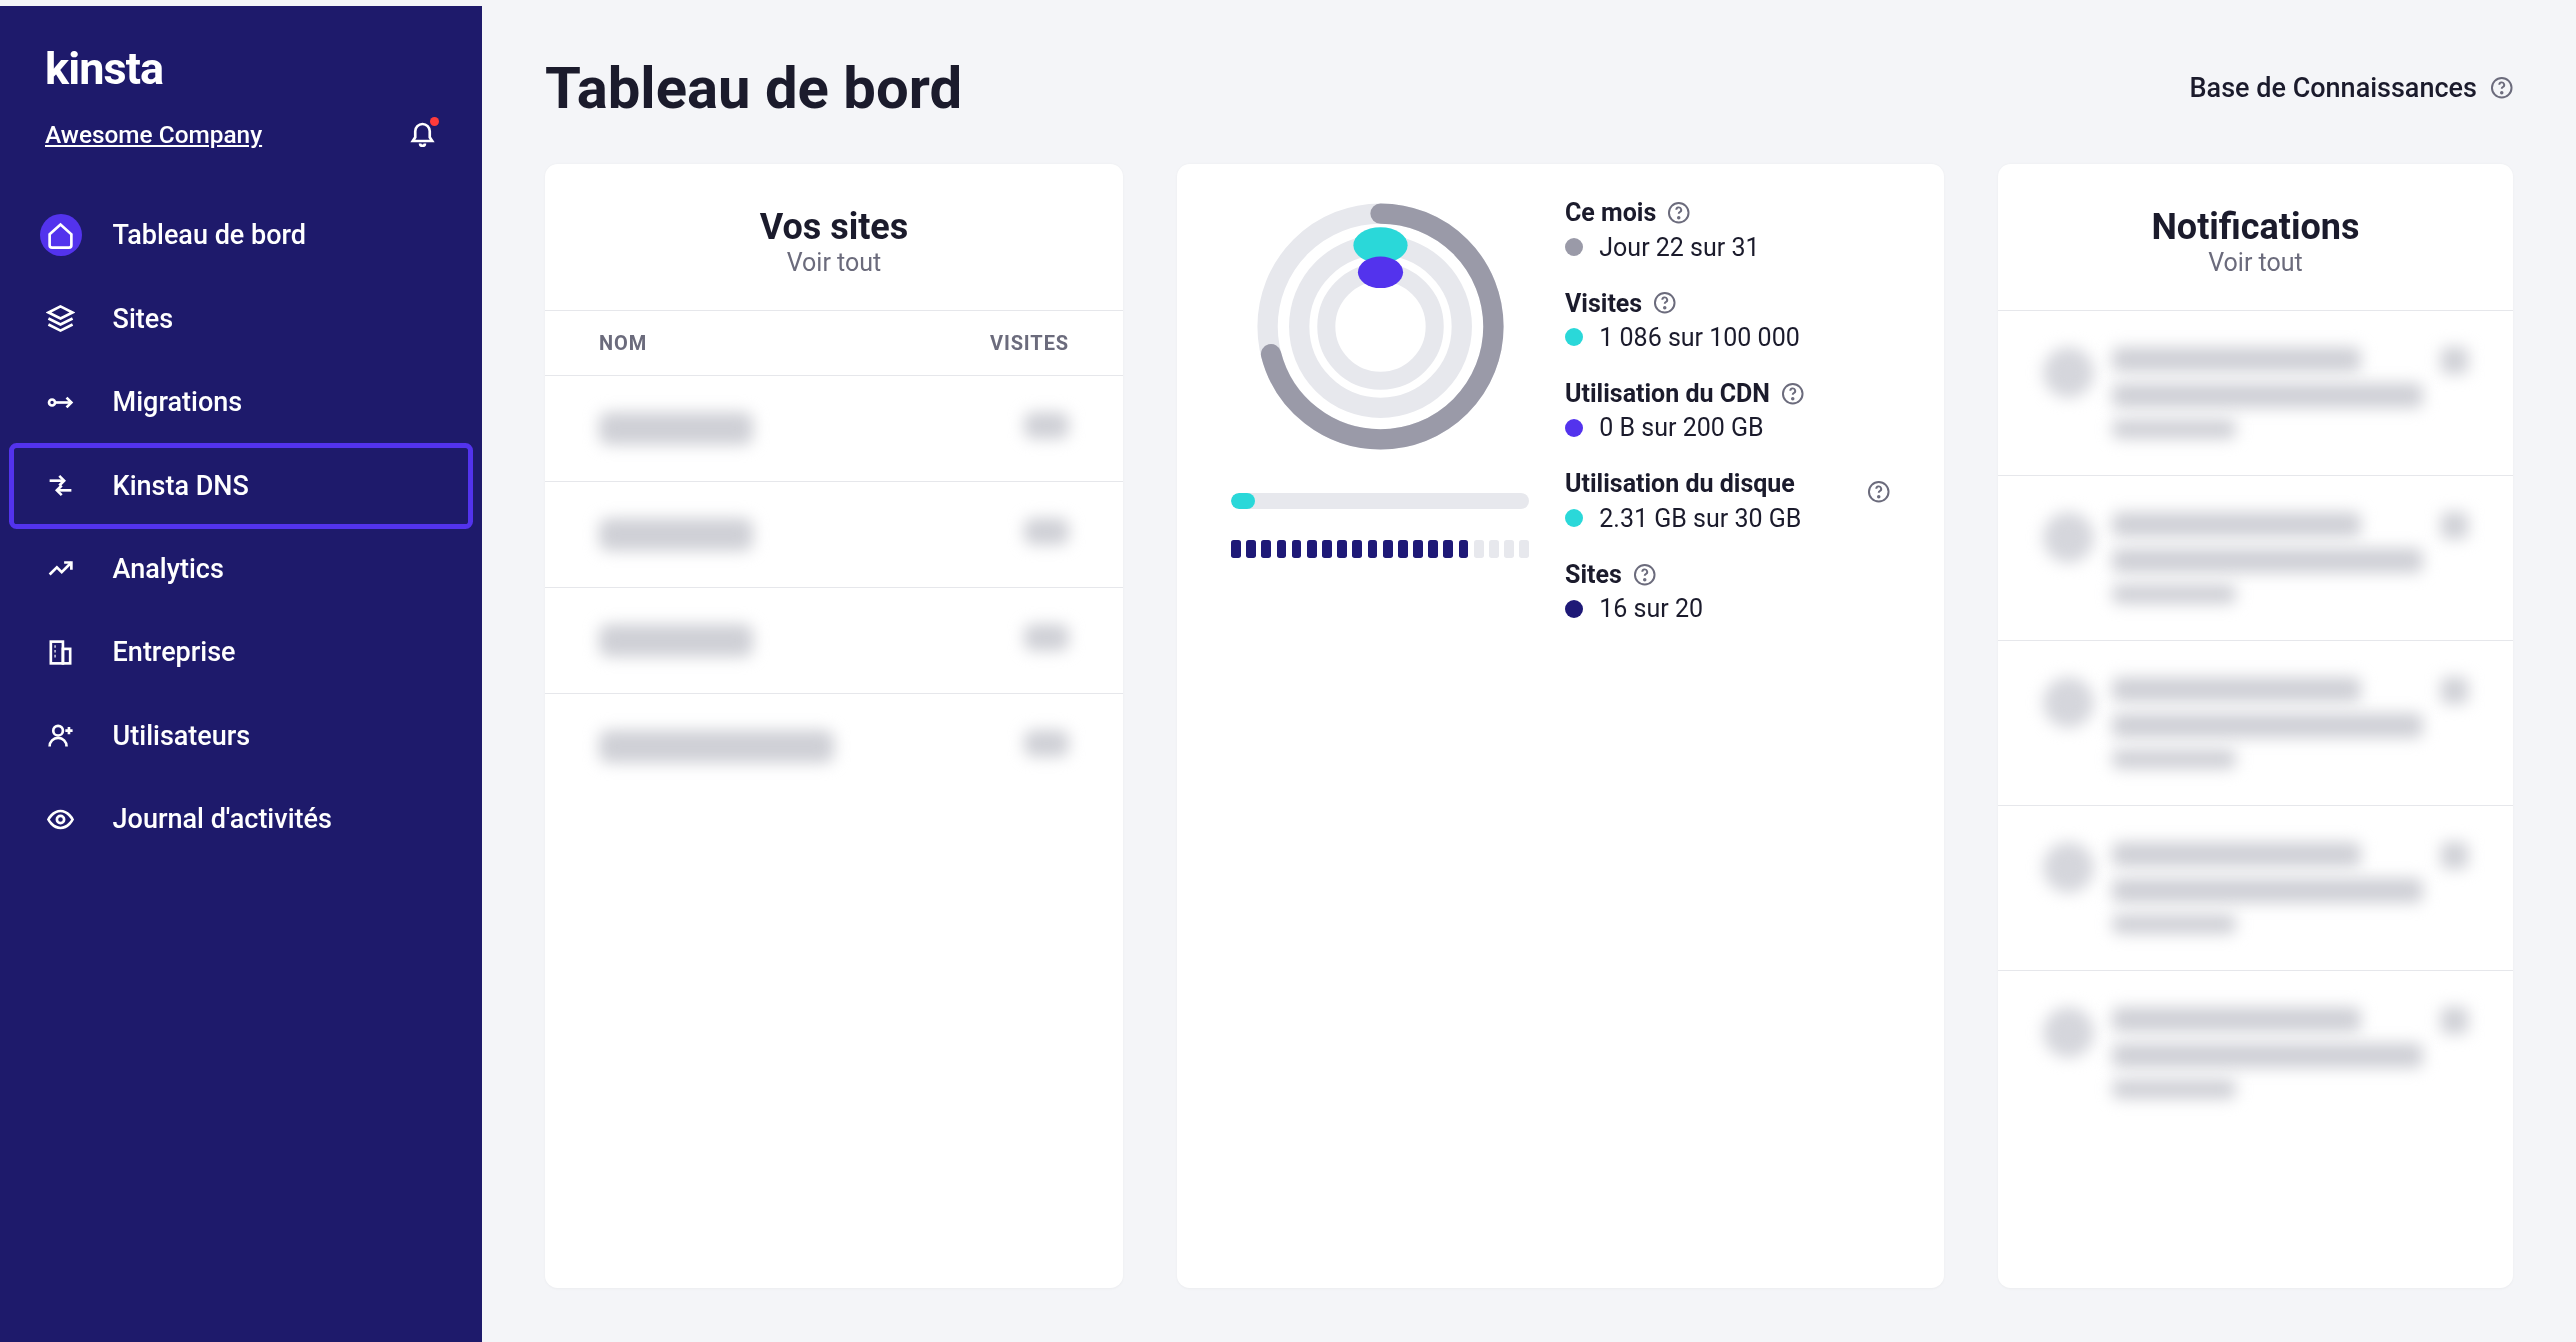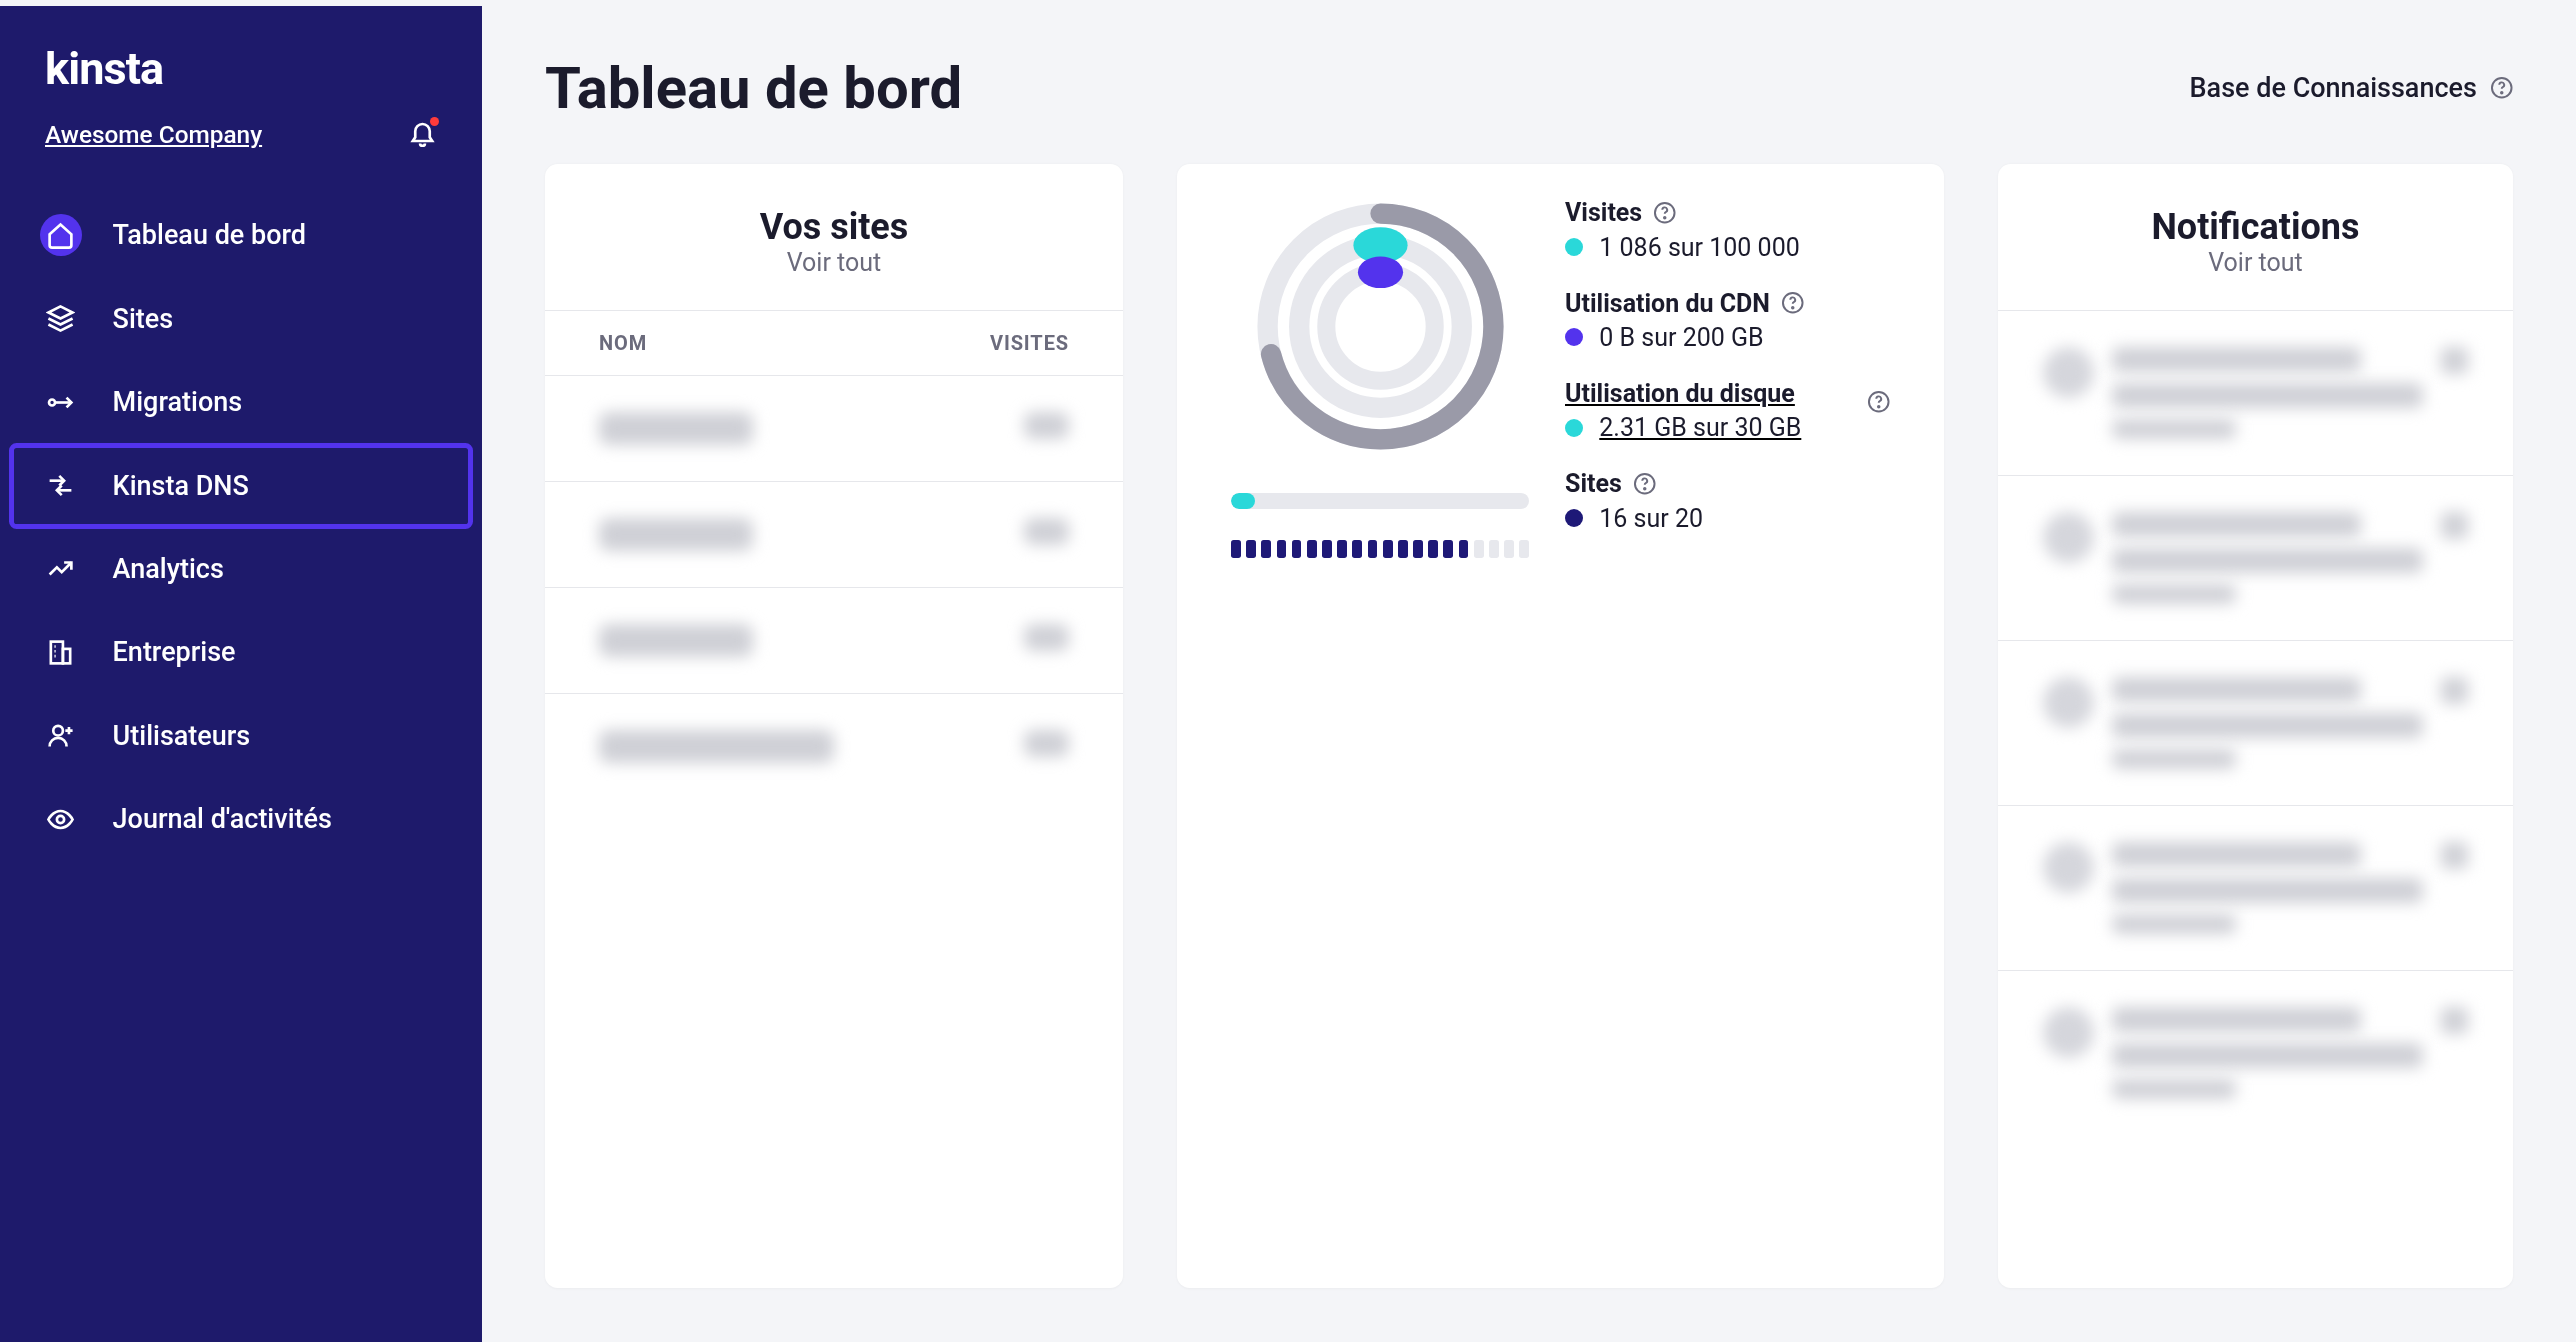--- a/index.html
+++ b/index.html
@@ -70,21 +70,21 @@
   .stat { display:flex; flex-direction:column; gap:5.4px; }
   .stat-label { display:flex; align-items:center; gap:11px; font-size:25px; font-weight:700; color:var(--text-dark); }
   .help-icon { width:23.5px; height:23.5px; }
   .help-icon circle, .help-icon path { stroke: var(--text-muted); fill:none; stroke-width:2; }
   .stat-val-row { display:flex; align-items:center; gap:16.3px; font-size:25px; color: var(--text-dark); }
   .dot { width:18px; height:18px; border-radius:50%; flex-shrink:0; }
   .dot.grey { background: var(--grey); }
   .dot.teal { background: var(--teal); }
   .dot.purple { background: var(--purple); }
   .dot.navy { background: var(--navy); }
-  .stat-disk { position:relative;text-decoration:underline; }
+  .stat-disk { position:relative; }
   .stat-disk .help-icon { position:absolute; right:0; top:11px; }
   
   .notif-rows { display:flex; flex-direction:column; }
   .notif-row { border-top:0.9px solid var(--border); padding: 36px 45px; display:flex; gap:18px; }
   .notif-left { width:51px; height:51px; border-radius:50%; background:#d5d6dc; filter:blur(7.2px); flex-shrink:0; }
   .notif-body { flex:1; display:flex; flex-direction:column; gap:11px; }
   .notif-line { background:#cfd0d6; border-radius:7.2px; filter:blur(7.2px); }
   .nl1 { height:25px; width:80%; }
   .nl2 { height:25px; width:100%; }
   .nl3 { height:20px; width:40%; }
@@ -272,20 +272,34 @@
               <span class="sq" style="background:#e7e8ed"></span>
               <span class="sq" style="background:#e7e8ed"></span>
               <span class="sq" style="background:#e7e8ed"></span>
               <span class="sq" style="background:#e7e8ed"></span>
           </div>
         </div>
 
         <div class="stats-col">
           <div class="stat">
             <div class="stat-label">
+                <span>Ce mois</span>
+                <svg class="help-icon" viewBox="0 0 24 24">
+                  <circle cx="12" cy="12" r="10"></circle>
+                  <path d="M9.5 9a2.5 2.5 0 1 1 3.5 2.3c-.8.4-1 1-1 1.7"></path>
+                  <circle cx="12" cy="17" r=".8" fill="#6b6b7c" stroke="none"></circle>
+                </svg>
+              </div>
+            <div class="stat-val-row">
+                <span class="dot grey"></span>
+                <span>Jour 22 sur 31</span>
+              </div>
+          </div>
+          <div class="stat">
+            <div class="stat-label">
                 <span>Visites</span>
                 <svg class="help-icon" viewBox="0 0 24 24">
                   <circle cx="12" cy="12" r="10"></circle>
                   <path d="M9.5 9a2.5 2.5 0 1 1 3.5 2.3c-.8.4-1 1-1 1.7"></path>
                   <circle cx="12" cy="17" r=".8" fill="#6b6b7c" stroke="none"></circle>
                 </svg>
               </div>
             <div class="stat-val-row">
                 <span class="dot teal"></span>
                 <span>1 086 sur 100 000</span>

